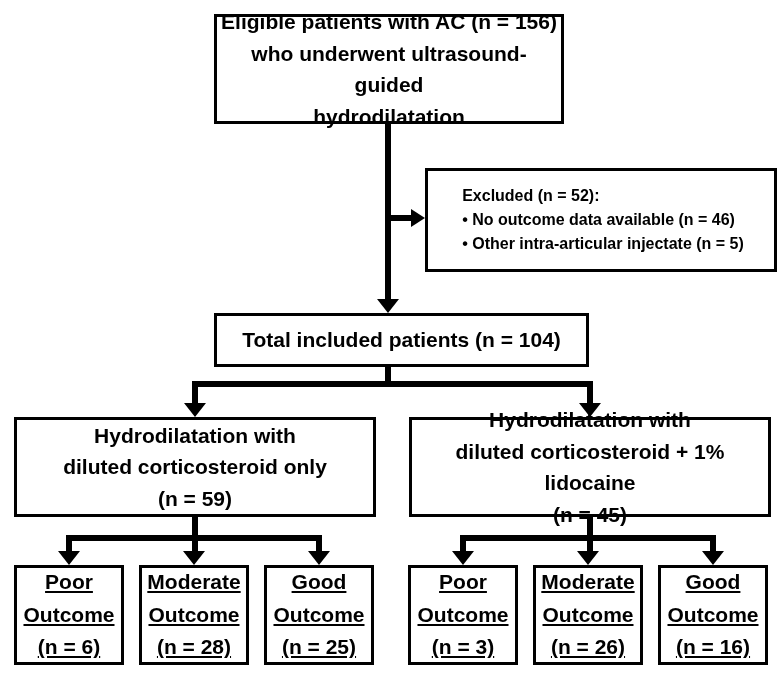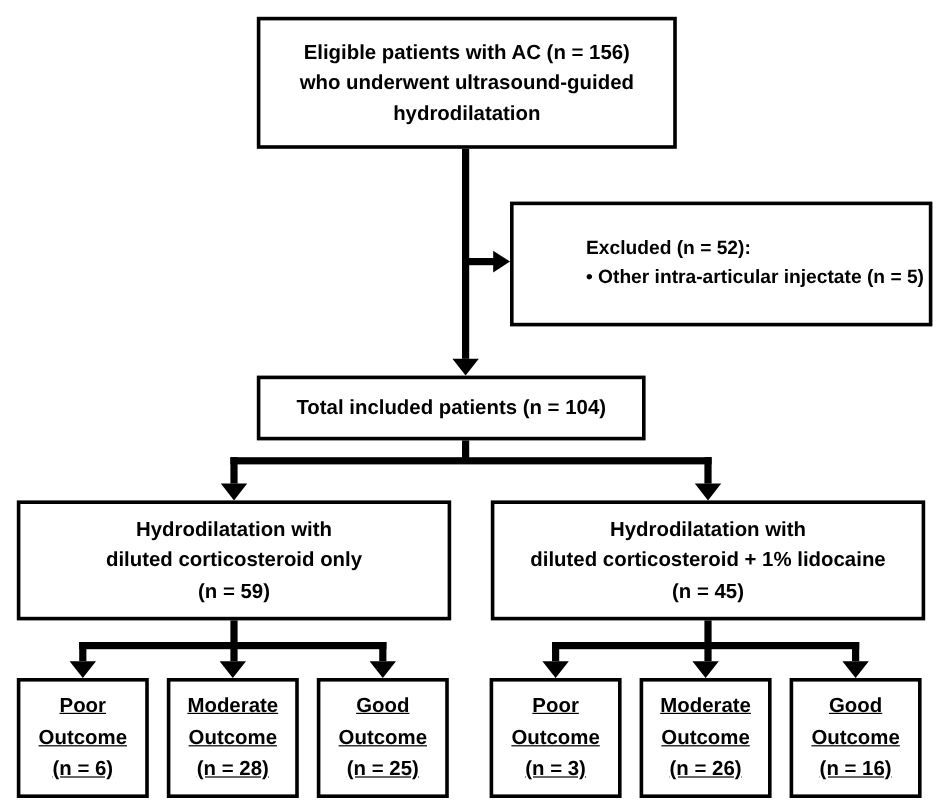--- a/index.html
+++ b/index.html
@@ -22,30 +22,30 @@
     border: 3px solid #000000;
     background: #ffffff;
     display: flex;
     align-items: center;
     justify-content: center;
     text-align: center;
   }
   .box-text {
     white-space: pre-line;
     font-weight: 700;
-    font-size: 17px;
+    font-size: 21px;
     line-height: 1.5;
   }
   .outcome .box-text {
     line-height: 1.55;
     text-decoration: underline;
   }
   .excluded-box {
     align-items: center;
-    justify-content: flex-end;
+    justify-content: center;
     text-align: left;
     padding-left: 8px;
     padding-right: 4px;
   }
   .excluded-inner div {
     font-weight: 700;
     font-size: 16px;
     line-height: 1.5;
     white-space: nowrap;
   }
@@ -83,25 +83,26 @@
 
   <div class="line" style="left:385px; top:124px; width:6px; height:175px;"></div>
   <div class="arrow-down" style="left:377px; top:299px;"></div>
 
   <div class="line" style="left:388px; top:215px; width:24px; height:6px;"></div>
   <div class="arrow-right" style="left:411px; top:209px;"></div>
 
   <div class="box excluded-box" style="left:425px; top:168px; width:352px; height:104px;">
     <div class="excluded-inner">
       <div>Excluded (n = 52):</div>
+      <div>• No outcome data available (n = 46)</div>
       <div>• Other intra-articular injectate (n = 5)</div>
     </div>
   </div>
 
-  <div class="box" style="left:214px; top:313px; width:324px; height:54px;align-items:center;">
+  <div class="box" style="left:214px; top:313px; width:375px; height:54px;align-items:center;">
     <div class="box-text">Total included patients (n = 104)</div>
   </div>
 
   <div class="line" style="left:385px; top:367px; width:6px; height:17px;"></div>
   <div class="line" style="left:192px; top:381px; width:401px; height:6px;"></div>
   <div class="line" style="left:192px; top:381px; width:6px; height:22px;"></div>
   <div class="arrow-down" style="left:184px; top:403px;"></div>
   <div class="line" style="left:587px; top:381px; width:6px; height:22px;"></div>
   <div class="arrow-down" style="left:579px; top:403px;"></div>
 

